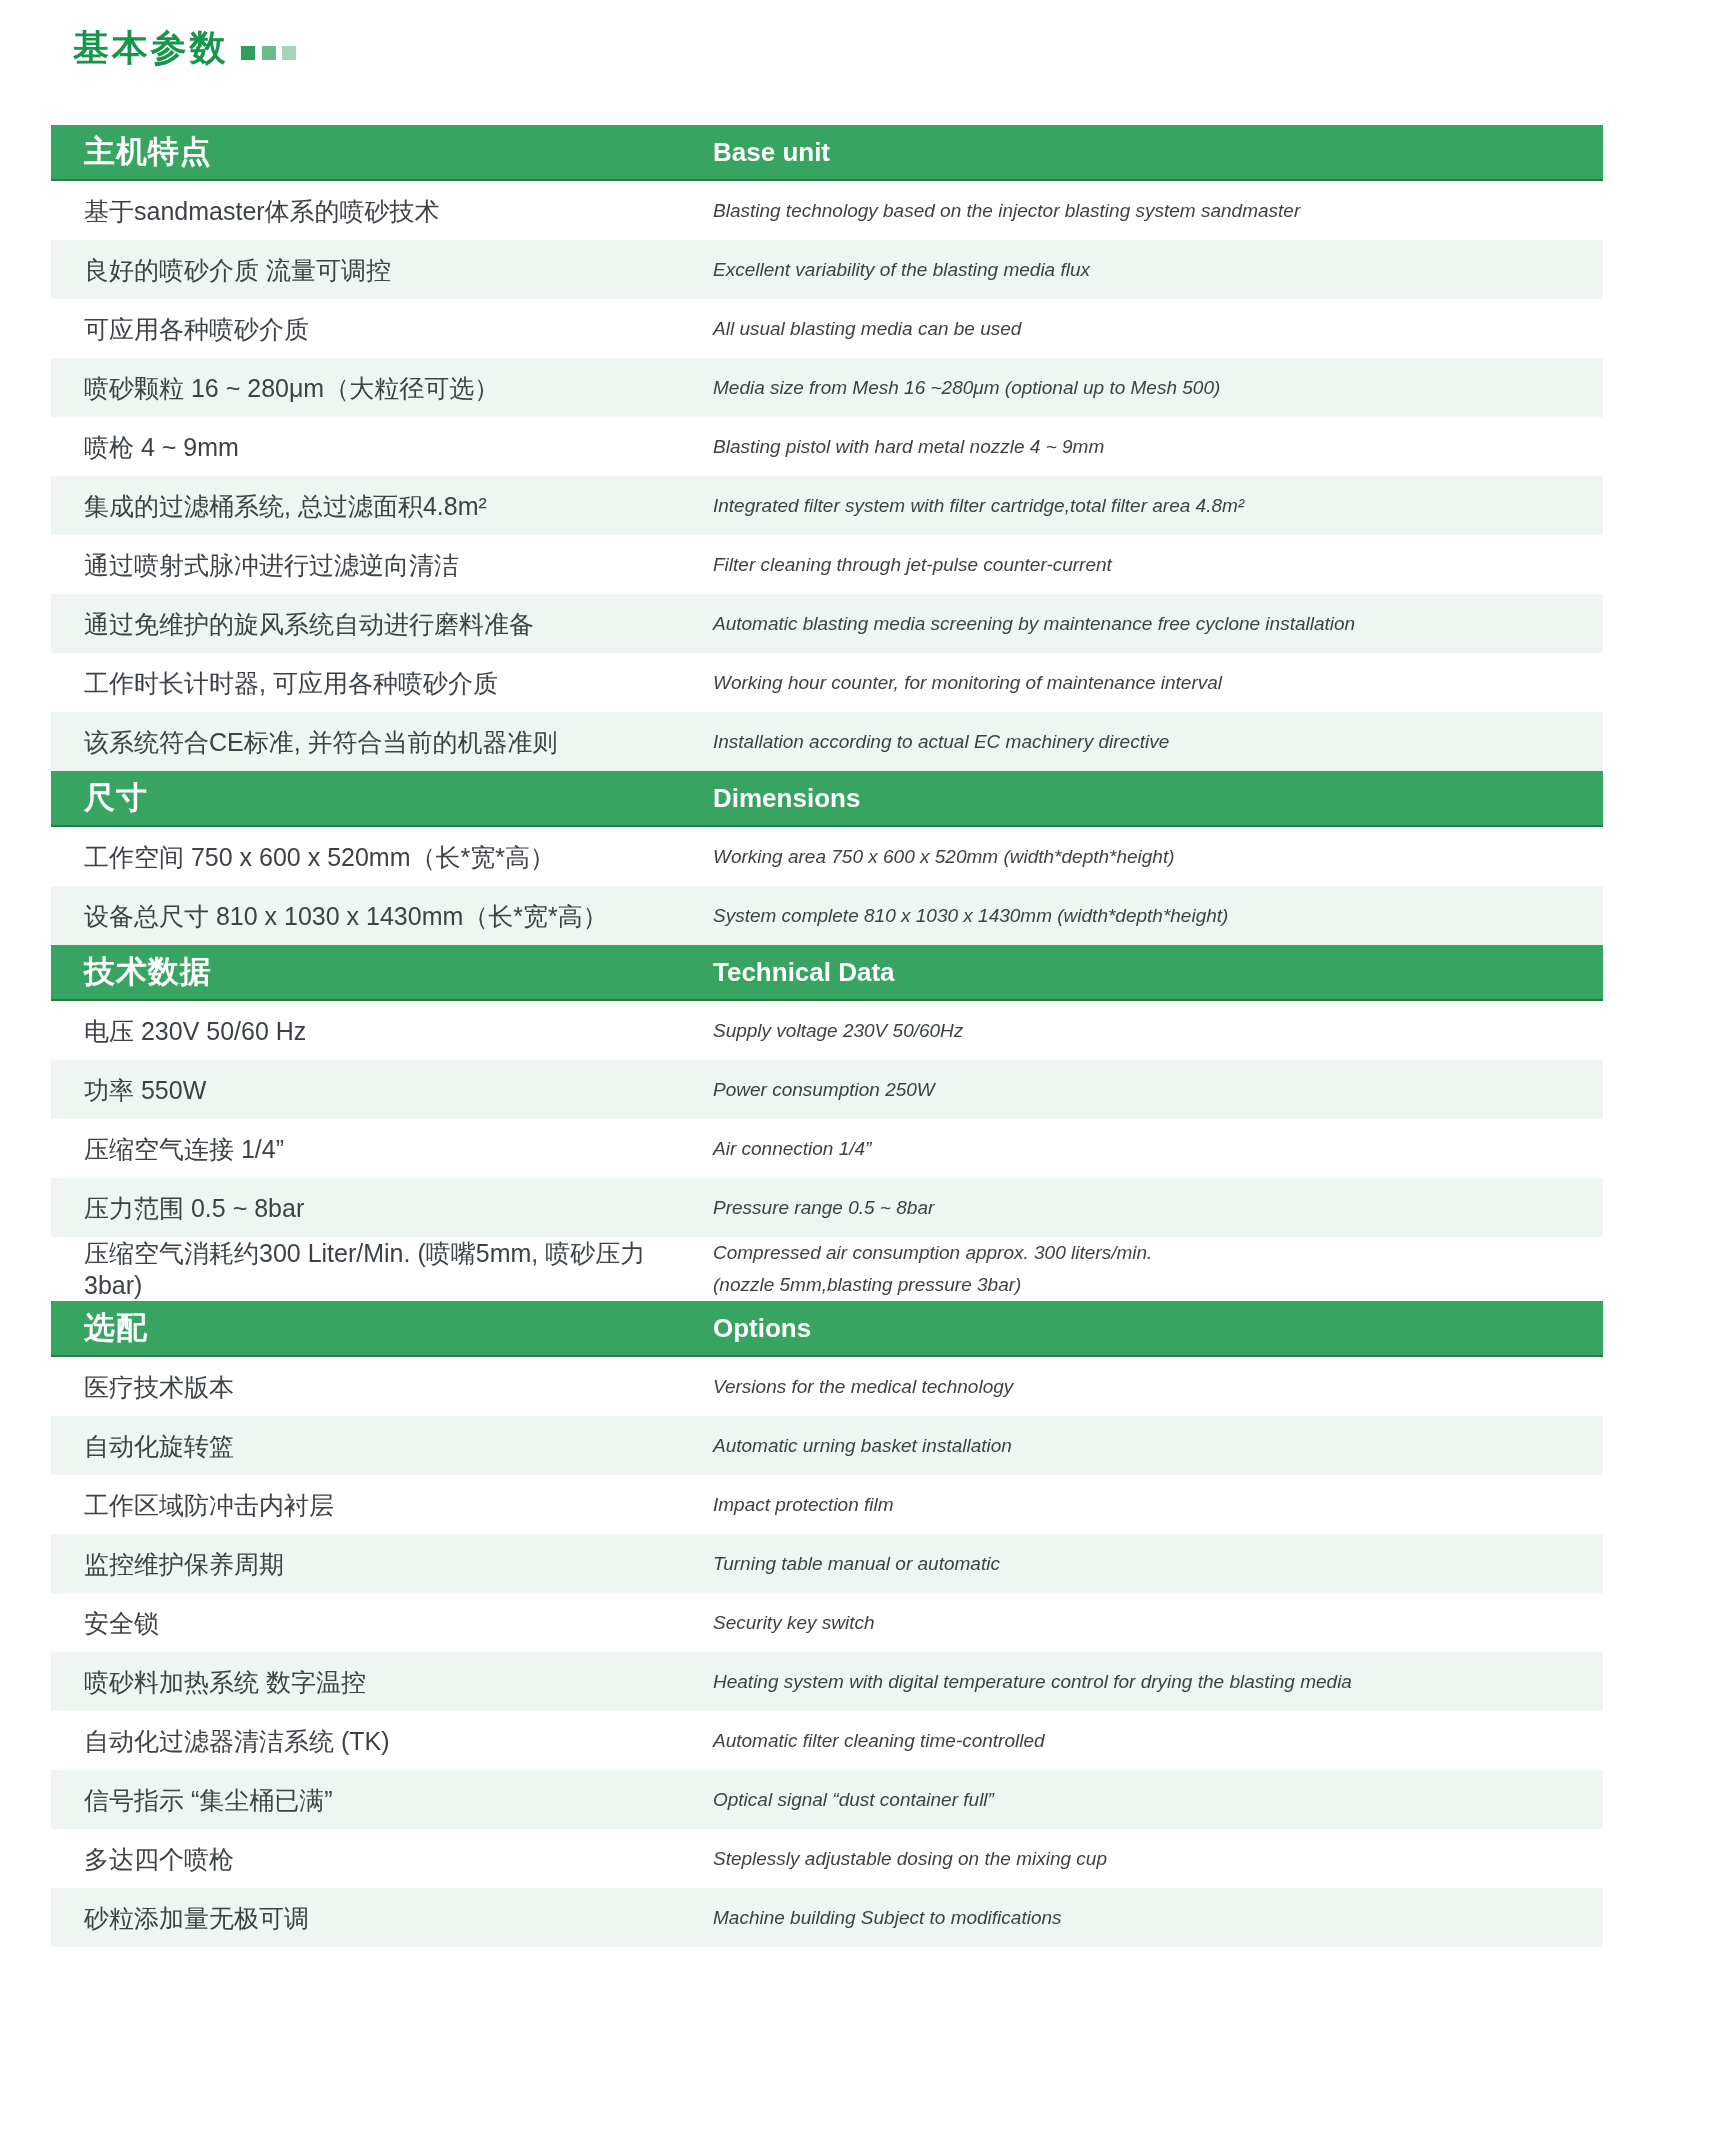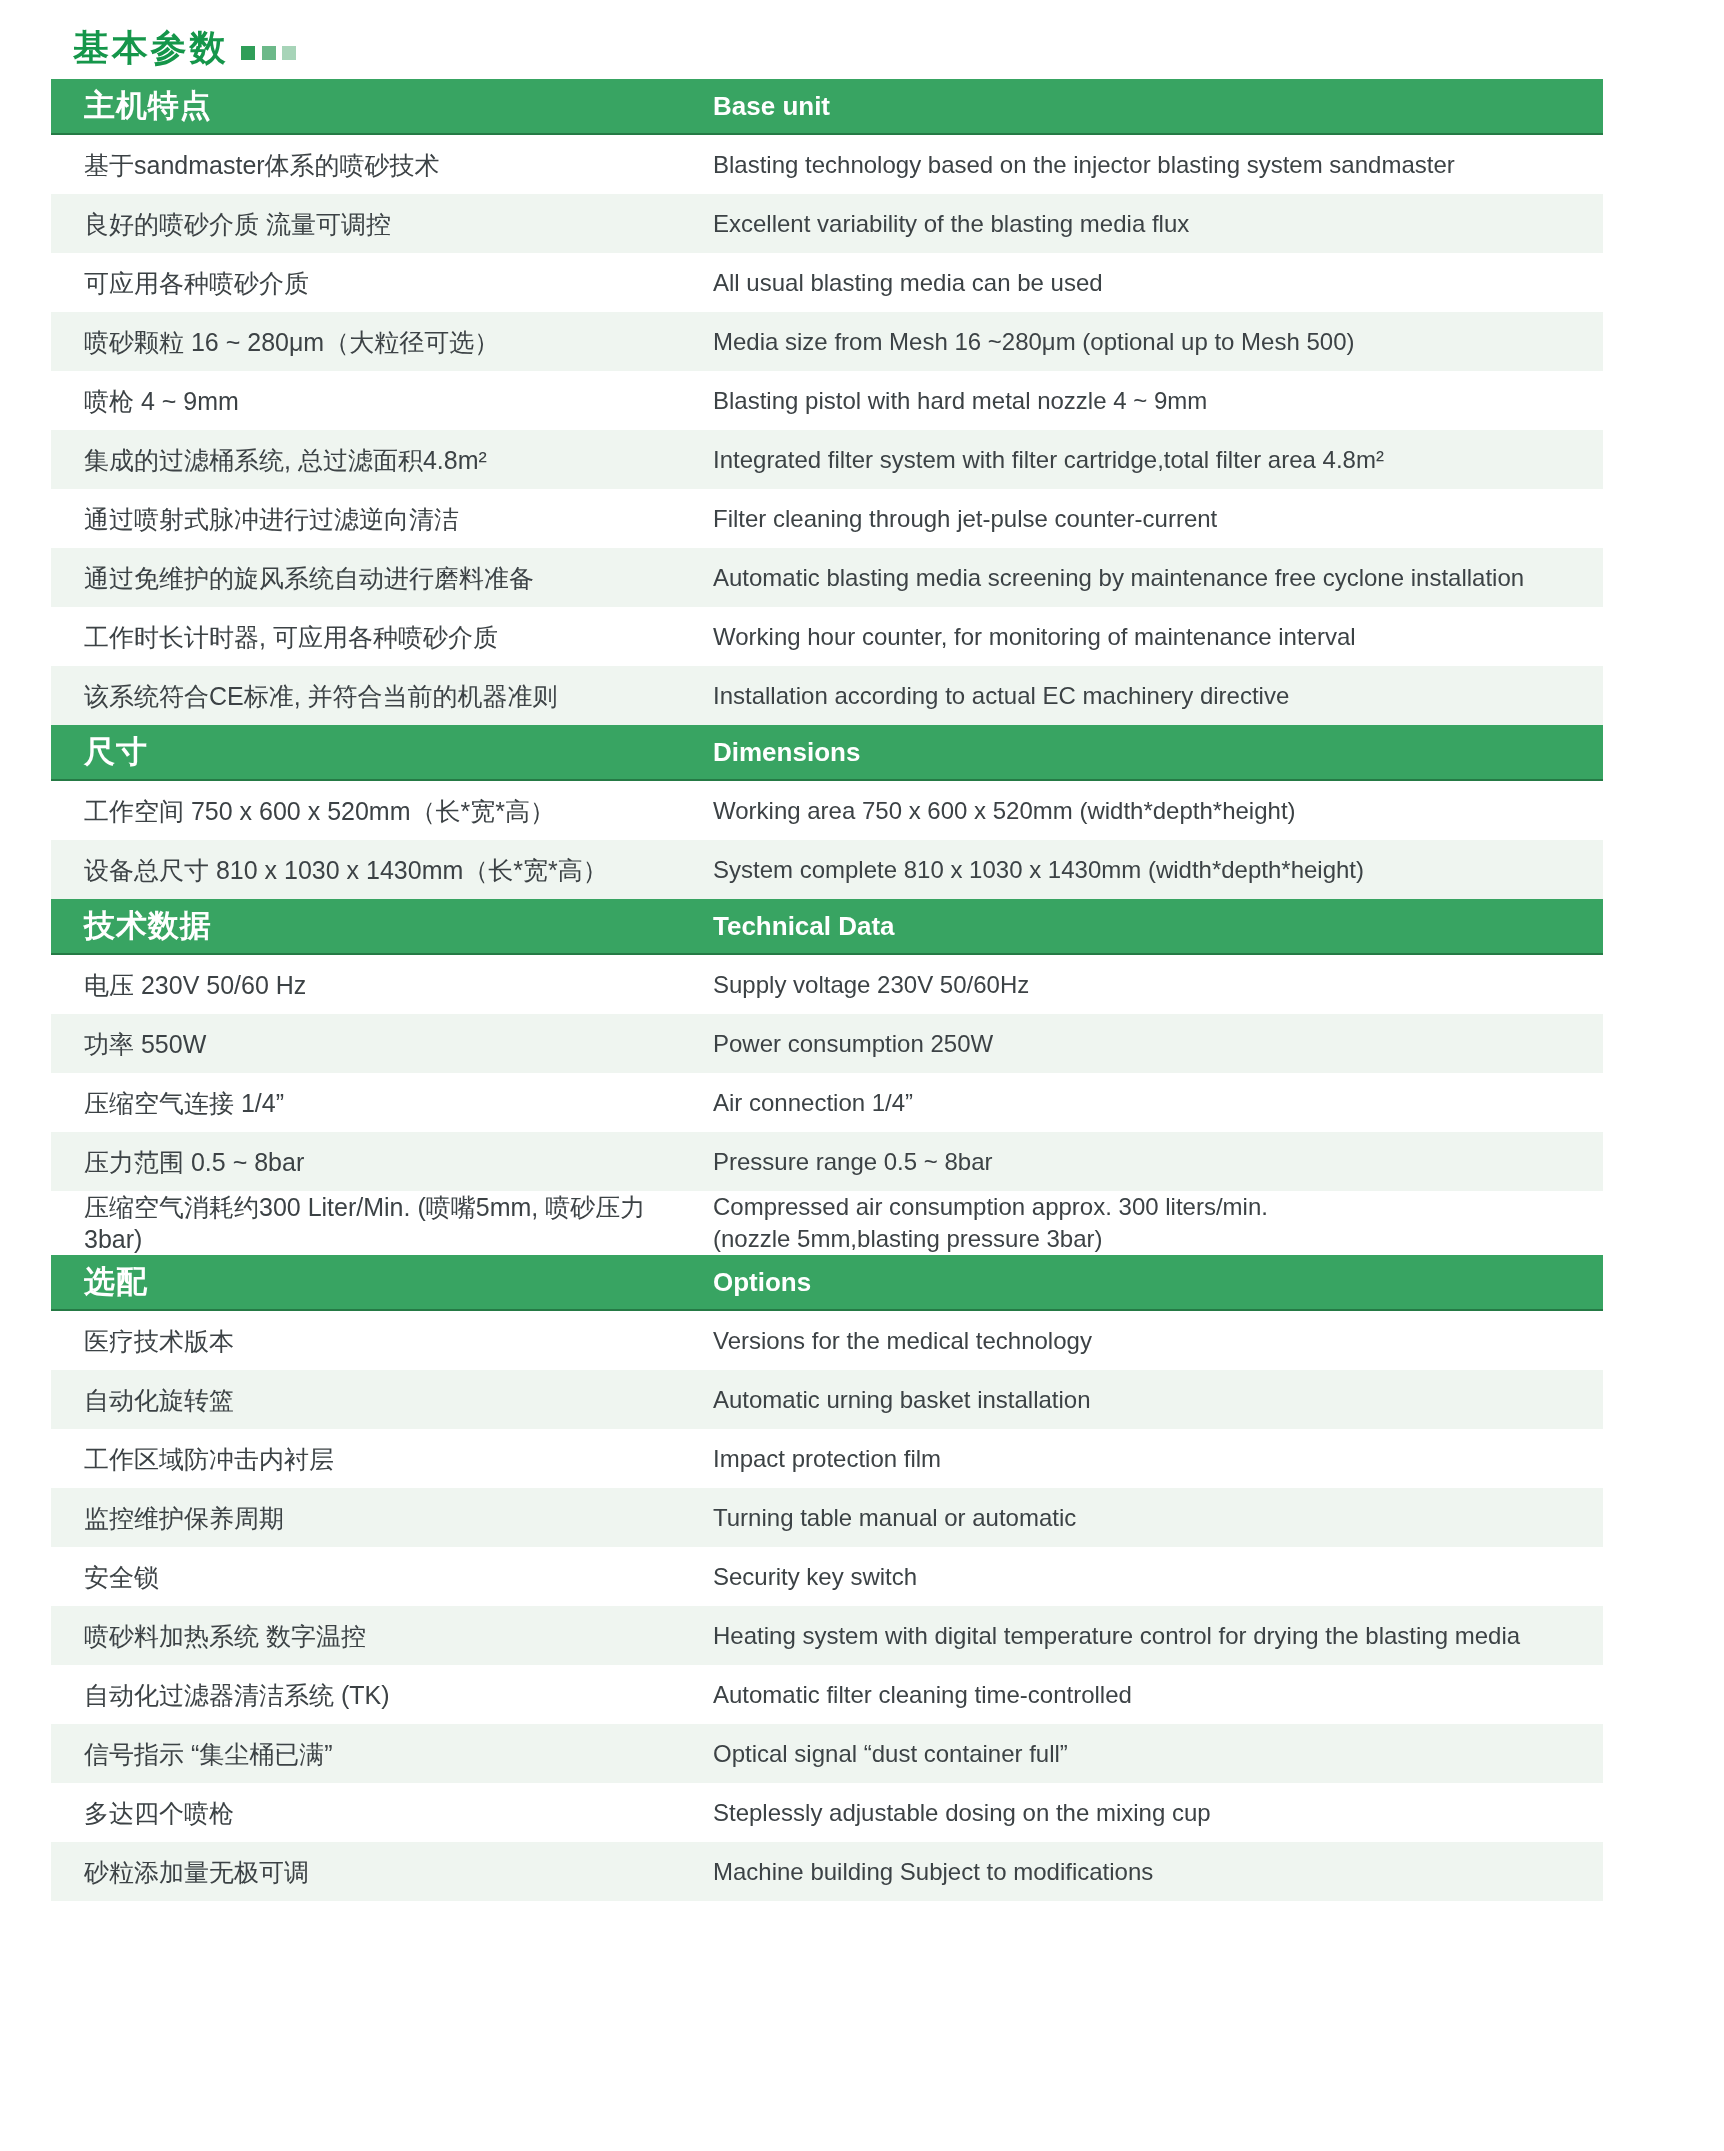--- a/index.html
+++ b/index.html
@@ -48,20 +48,21 @@
   .dot-1 { background: #2f9e58; }
   .dot-2 { background: #6cb989; }
   .dot-3 { background: #a7d4b8; }
 
   
   .section {
     width: 1552px;
     margin-left: 51px;
   }
   .section.first {
+    margin-top: 46px;
   }
   .section-header {
     display: grid;
     grid-template-columns: 662px 1fr;
     align-items: center;
     height: 56px;
     background: #38a462;
     border-bottom: 2.8px solid #257a45;
     color: #ffffff;
   }
@@ -88,25 +89,26 @@
     background: #eff5f0;
   }
   .cell-zh {
     font-size: 25px;
     color: #3c4245;
     padding-left: 33px;
     padding-right: 22.4px;
     line-height: 32px;
   }
   .cell-en {
-    font-size: 24px;
+    font-size: 19px;
     color: #3c4245;
     padding-right: 28px;
     line-height: 32px;
     white-space: pre-line;
+    font-style: italic;
   }
 </style>
 </head>
 <body>
 
 <div class="page">
 
   <div class="title-row">
     <h1 class="page-title">基本参数</h1>
     <span class="title-dots">

